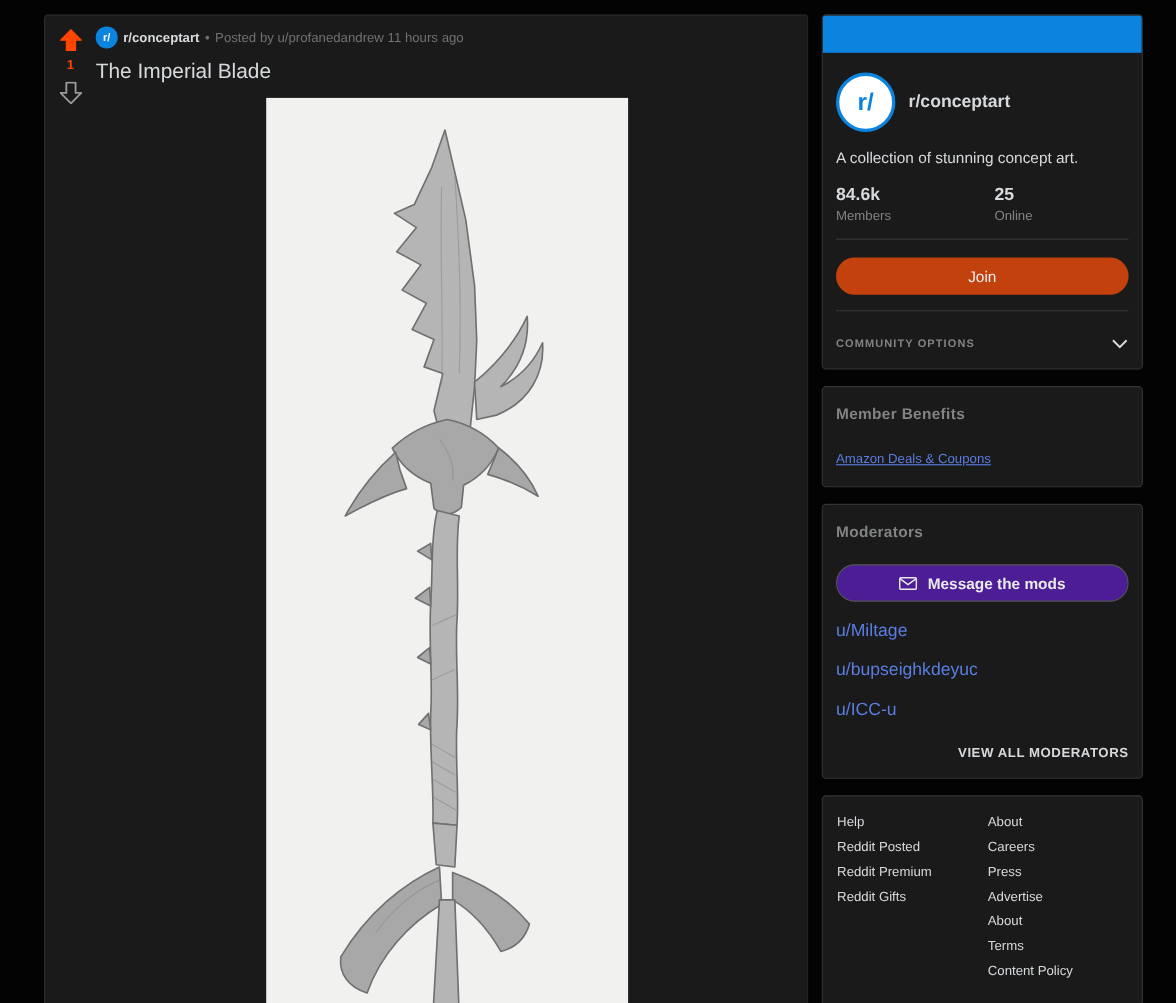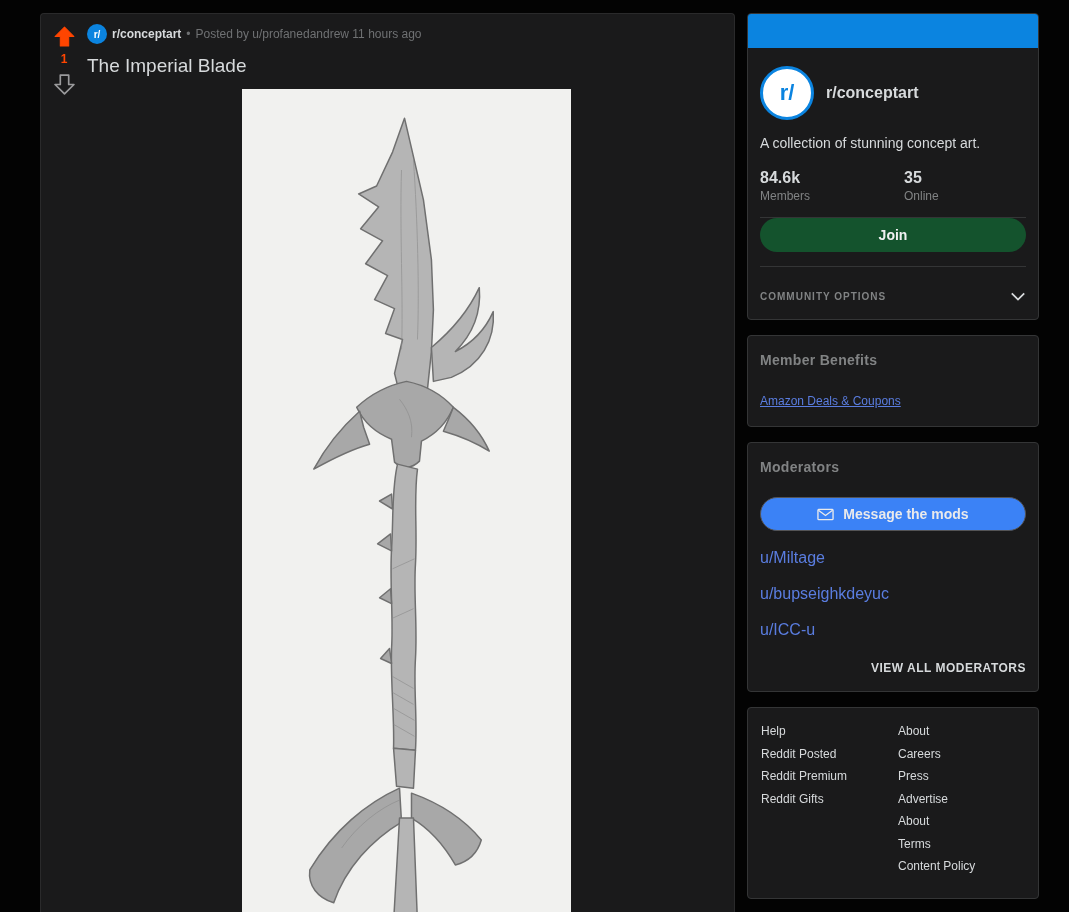--- a/index.html
+++ b/index.html
@@ -40,34 +40,34 @@
                  justify-content:center; cursor:pointer; }
   .community-name { font-size:16px; font-weight:bold; color:#d7dadc; cursor:pointer; }
   .community-desc { margin-top:14px; font-size:14px; color:#d7dadc; line-height:19px; }
   .stats { display:flex; margin-top:16px;gap:22px; }
   .stat { width:50%; }
   .stat .num { font-size:16px; font-weight:bold; color:#d7dadc; }
   .stat .lbl { font-size:12px; color:#818384; margin-top:2px; }
   .divider { border-top:1px solid #343536; margin-top:14px; }
   .created-row { display:flex; align-items:center; gap:9px; margin-top:14px;
                  font-size:14px; color:#d7dadc; }
-  .join-btn { width:100%; height:34px; border:none;
-              border-radius:999px; background:#14532d; color:#f0f1f2;
-              font-family:inherit; font-size:14px; font-weight:bold; cursor:pointer; }
+  .join-btn { margin-top:16px; width:100%; height:34px; border:none;
+              border-radius:999px; background:#c2410c; color:#f0f1f2;
+              font-family:inherit; font-size:14px; font-weight:normal; cursor:pointer; }
   .options-row { display:flex; align-items:center; justify-content:space-between;
                  margin-top:16px; padding:6px 0 4px; cursor:pointer;gap:12px; }
   .options-label { font-size:10px; font-weight:bold; letter-spacing:1px;
                    color:#818384; }
   .side-title { font-size:14px; font-weight:bold; color:#818384;
                 letter-spacing:.3px; padding-top:4px; }
   .benefit-link { display:inline-block; margin-top:26px; margin-bottom:6px;
                   font-size:12px; color:#5a7de0; text-decoration:underline;
                   cursor:pointer; }
   .msg-btn { margin-top:22px; width:100%; height:34px; border:1px solid #545456;
-             border-radius:999px; background:#3b82f6; color:#eaeaeb;
+             border-radius:999px; background:#4c1d95; color:#eaeaeb;
              font-family:inherit; font-size:14px; font-weight:bold; cursor:pointer;
              display:flex; align-items:center; justify-content:center; gap:9px; }
   .mod-link { display:block; margin-top:18px; font-size:16px; color:#5a7de0;
               text-decoration:none; cursor:pointer; }
   .view-all { margin-top:22px; margin-bottom:4px; text-align:right; font-size:12px;
               font-weight:bold; letter-spacing:.5px; color:#d7dadc; cursor:pointer; }
   .footer-card .card-body { display:flex; padding:16px 13px; }
   .fcol1 { width:137px; }
   .fcol2 { flex:1; }
   .flink { display:block; font-size:12px; color:#d7dadc; text-decoration:none;
@@ -167,21 +167,21 @@
           <div class="sub-icon-lg">r/</div>
           <div class="community-name">r/conceptart</div>
         </div>
         <div class="community-desc">A collection of stunning concept art.</div>
         <div class="stats">
           <div class="stat">
             <div class="num">84.6k</div>
             <div class="lbl">Members</div>
           </div>
           <div class="stat">
-            <div class="num">35</div>
+            <div class="num">25</div>
             <div class="lbl">Online</div>
           </div>
         </div>
         <div class="divider"></div>
         <button class="join-btn">Join</button>
         <div class="divider"></div>
         <div class="options-row">
           <span class="options-label">COMMUNITY OPTIONS</span>
           <svg width="16" height="14" viewBox="0 0 18 14" fill="none" stroke="#d7dadc" stroke-width="2">
             <polyline points="2,4 9,11 16,4"></polyline>

